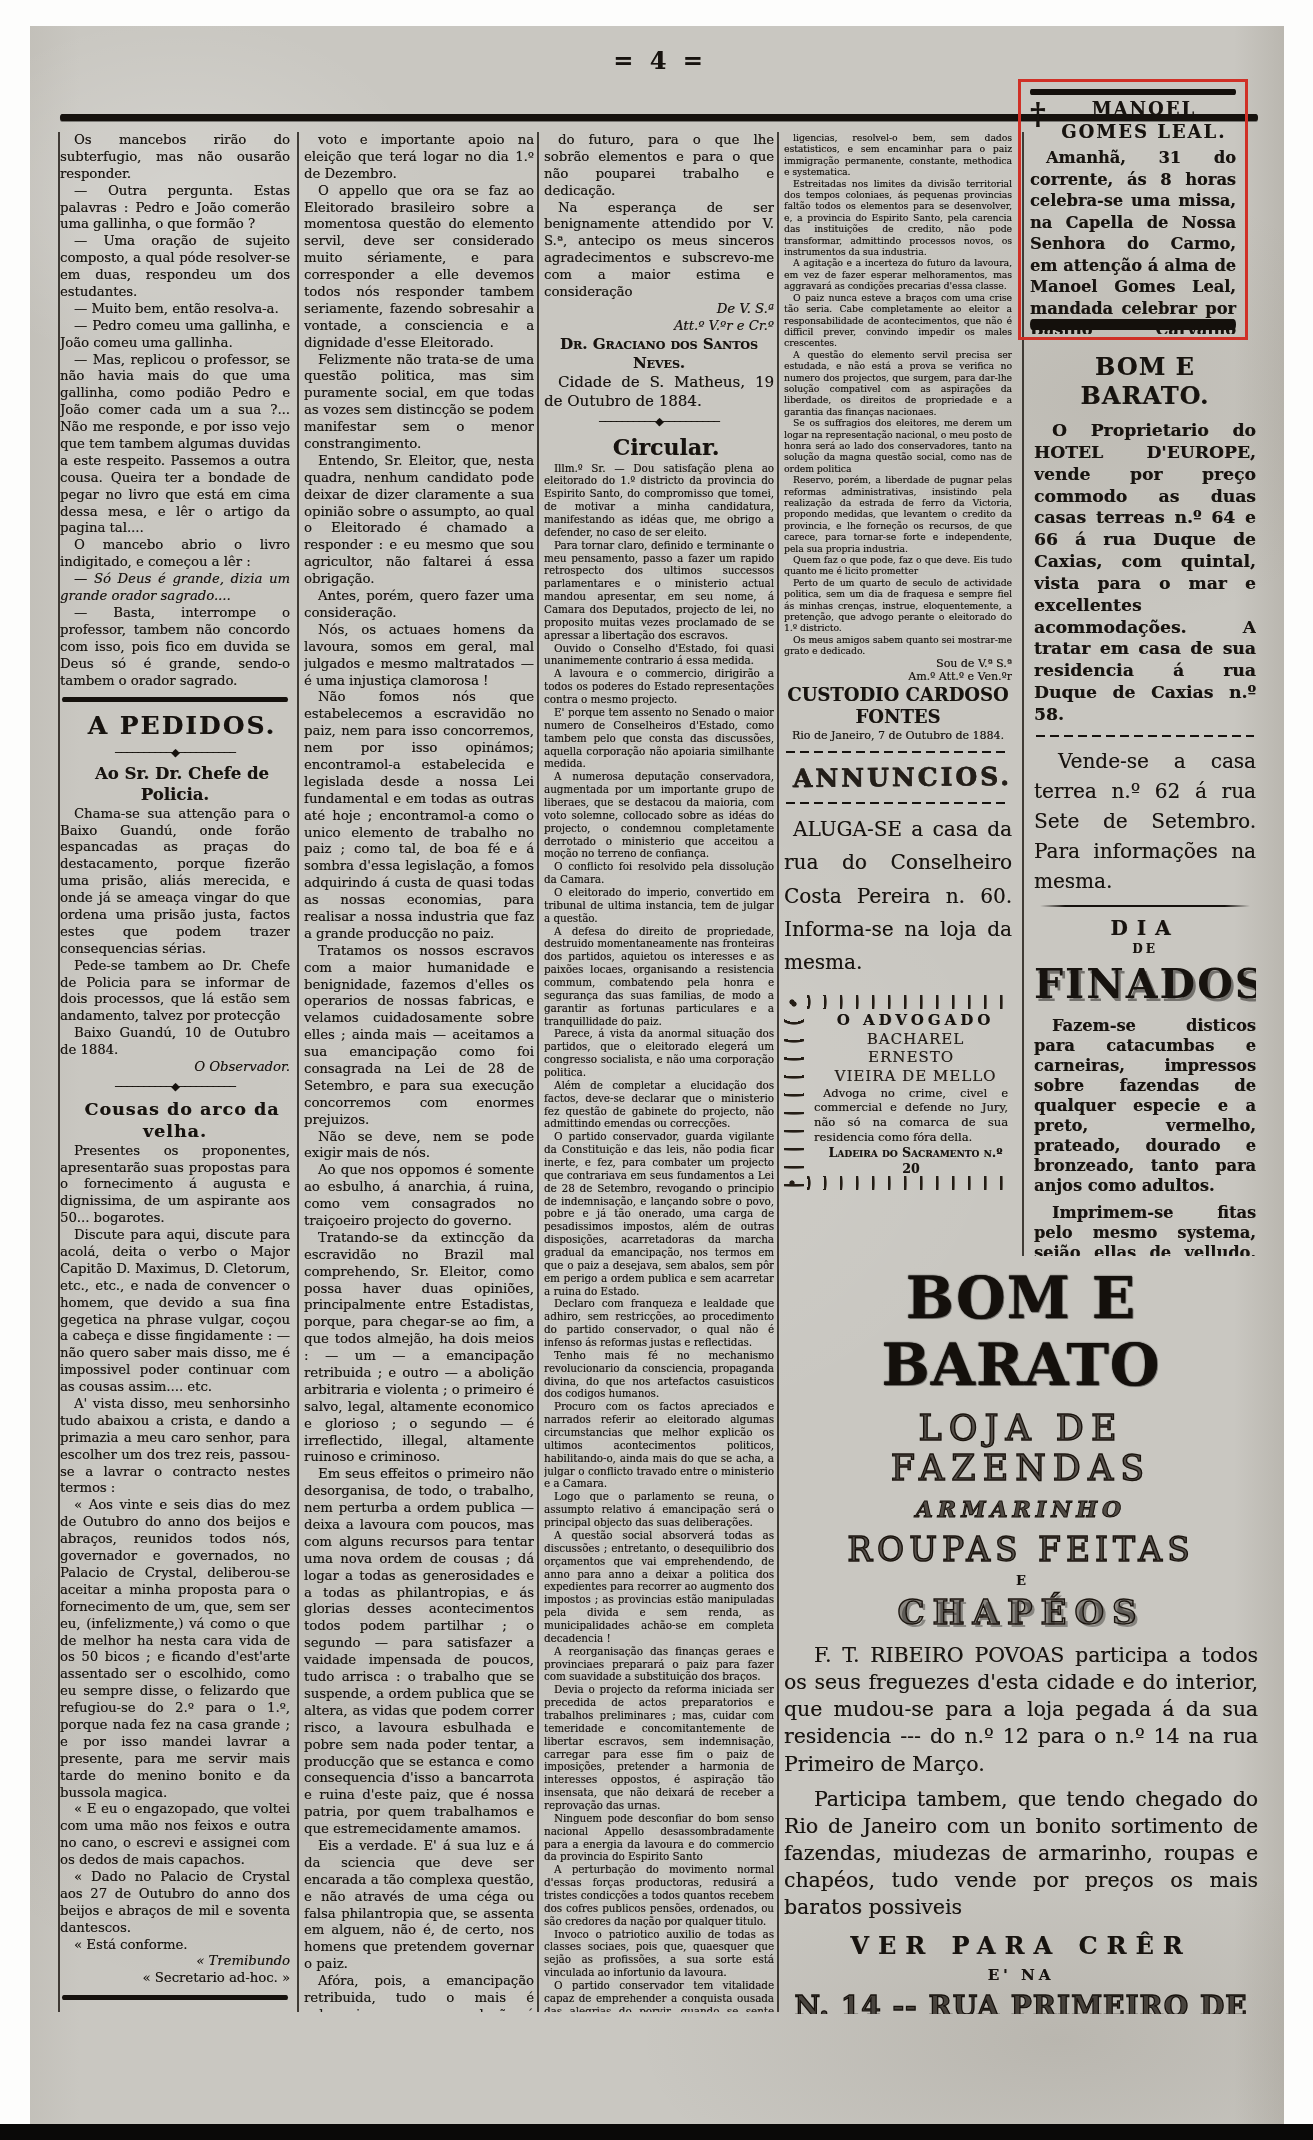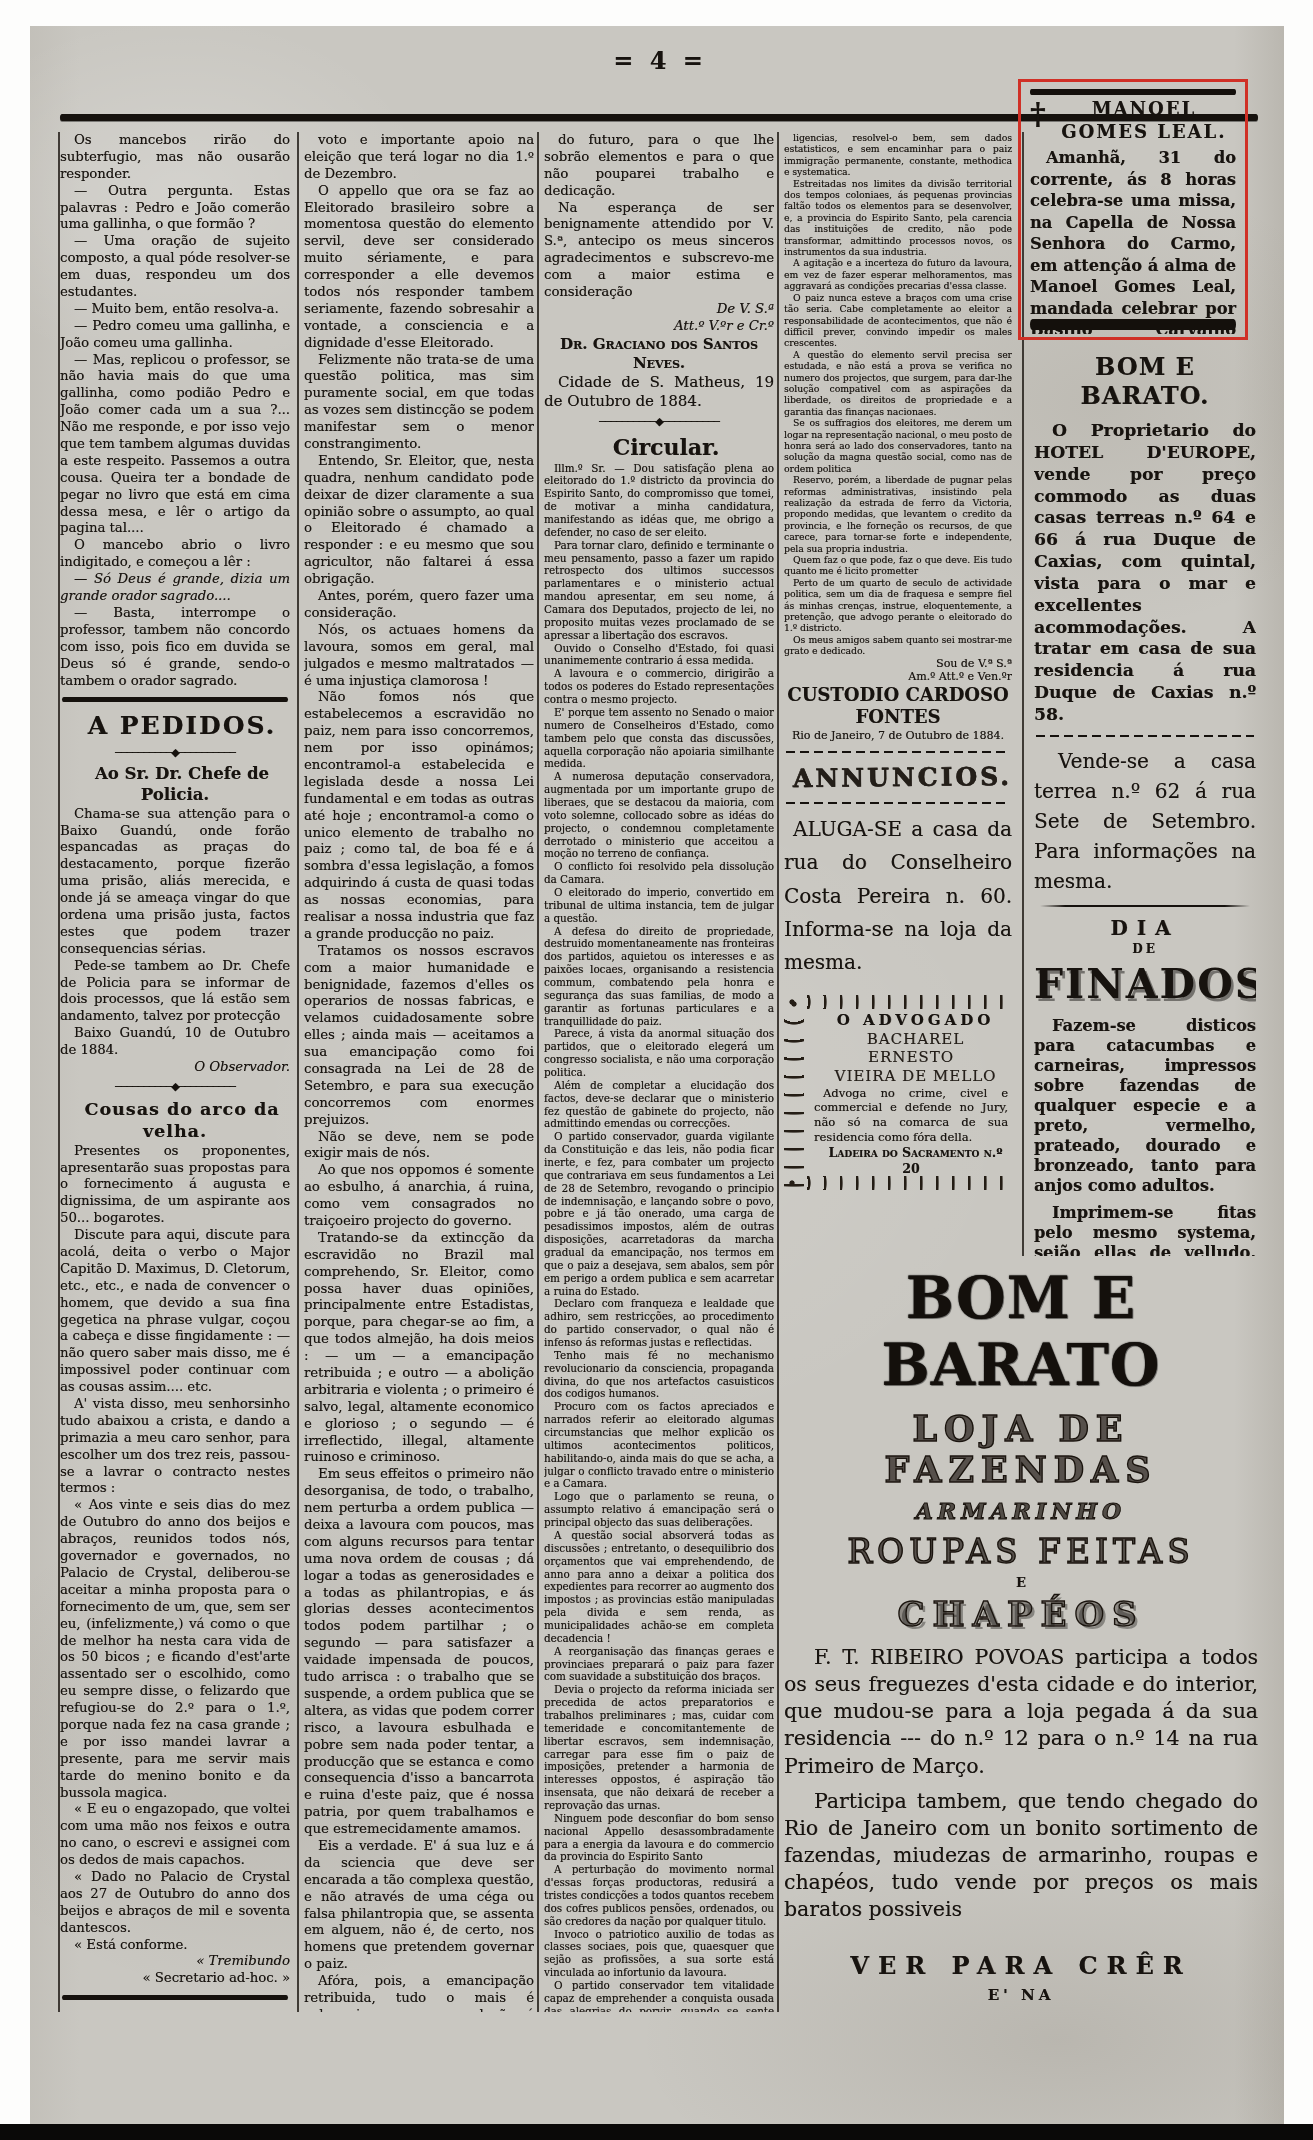--- a/index.html
+++ b/index.html
@@ -74,31 +74,31 @@
   .adv .bord-b{position:absolute;left:0;right:0;bottom:0;height:14px;
      background:repeating-radial-gradient(circle at 8px 7px, #241d15 0 2.2px, rgba(0,0,0,0) 3px 16px);}
   .adv-title{font-size:15px;font-weight:bold;text-align:center;letter-spacing:4px;margin:6px 0 10px;}
   .adv-name{font-size:15px;text-align:center;letter-spacing:1px;margin:2px 0;color:rgba(25,20,14,.9);}
   .adv-body{font-size:11.5px;text-align:justify;line-height:1.3;text-indent:12px;margin:10px 0 8px;}
   .adv-addr{font-size:12.5px;font-weight:bold;font-variant:small-caps;text-align:center;margin:6px 0 4px;}
   
   .bigad{position:absolute;left:784px;top:1262px;width:474px;height:752px;overflow:hidden;text-align:center;}
   .bx1{font-size:57px;font-weight:bold;letter-spacing:1px;margin:2px 0 10px;color:#14100c;
        text-shadow:0 0 1.4px #000, 1px 1px 0 rgba(0,0,0,.35);}
-  .bx2{font-size:35px;font-weight:bold;letter-spacing:7px;margin:2px 0;
+  .bx2{font-size:35px;font-weight:normal;letter-spacing:7px;margin:2px 0;
        color:rgba(22,17,12,.30);-webkit-text-stroke:1.4px #1a140e;}
   .bx3{font-size:22px;font-weight:bold;font-style:italic;letter-spacing:5px;margin:8px 0 2px;
        color:rgba(22,17,12,.35);-webkit-text-stroke:1.1px #1a140e;}
   .bx4{font-size:33px;font-weight:normal;letter-spacing:5px;margin:8px 0 0;
        color:rgba(22,17,12,.30);-webkit-text-stroke:1.4px #1a140e;}
   .bx5{font-size:13px;font-weight:bold;margin:4px 0;}
   .bx6{font-size:34px;font-weight:bold;letter-spacing:8px;margin:2px 0 10px;
        color:rgba(22,17,12,.35);-webkit-text-stroke:1.4px #1a140e;text-shadow:3px 3px 0 rgba(10,8,6,.35);}
   .bp{font-size:20.4px;line-height:1.33;text-align:justify;text-indent:30px;margin:0 0 8px;}
-  .ver{font-size:24px;font-weight:bold;letter-spacing:9px;margin:28px 0 2px;}
+  .ver{font-size:24px;font-weight:bold;letter-spacing:9px;margin:10px 0 2px;}
   .ena{font-size:15px;font-weight:bold;letter-spacing:4px;margin:6px 0;}
   .n14{font-size:28px;font-weight:bold;letter-spacing:1px;margin:6px 0 4px;
        color:rgba(22,17,12,.4);-webkit-text-stroke:1.3px #17120d;}
 </style>
 </head>
 <body>
 
 <div class="page">
   <div class="paper"></div>
   <div class="blackbar"></div>

